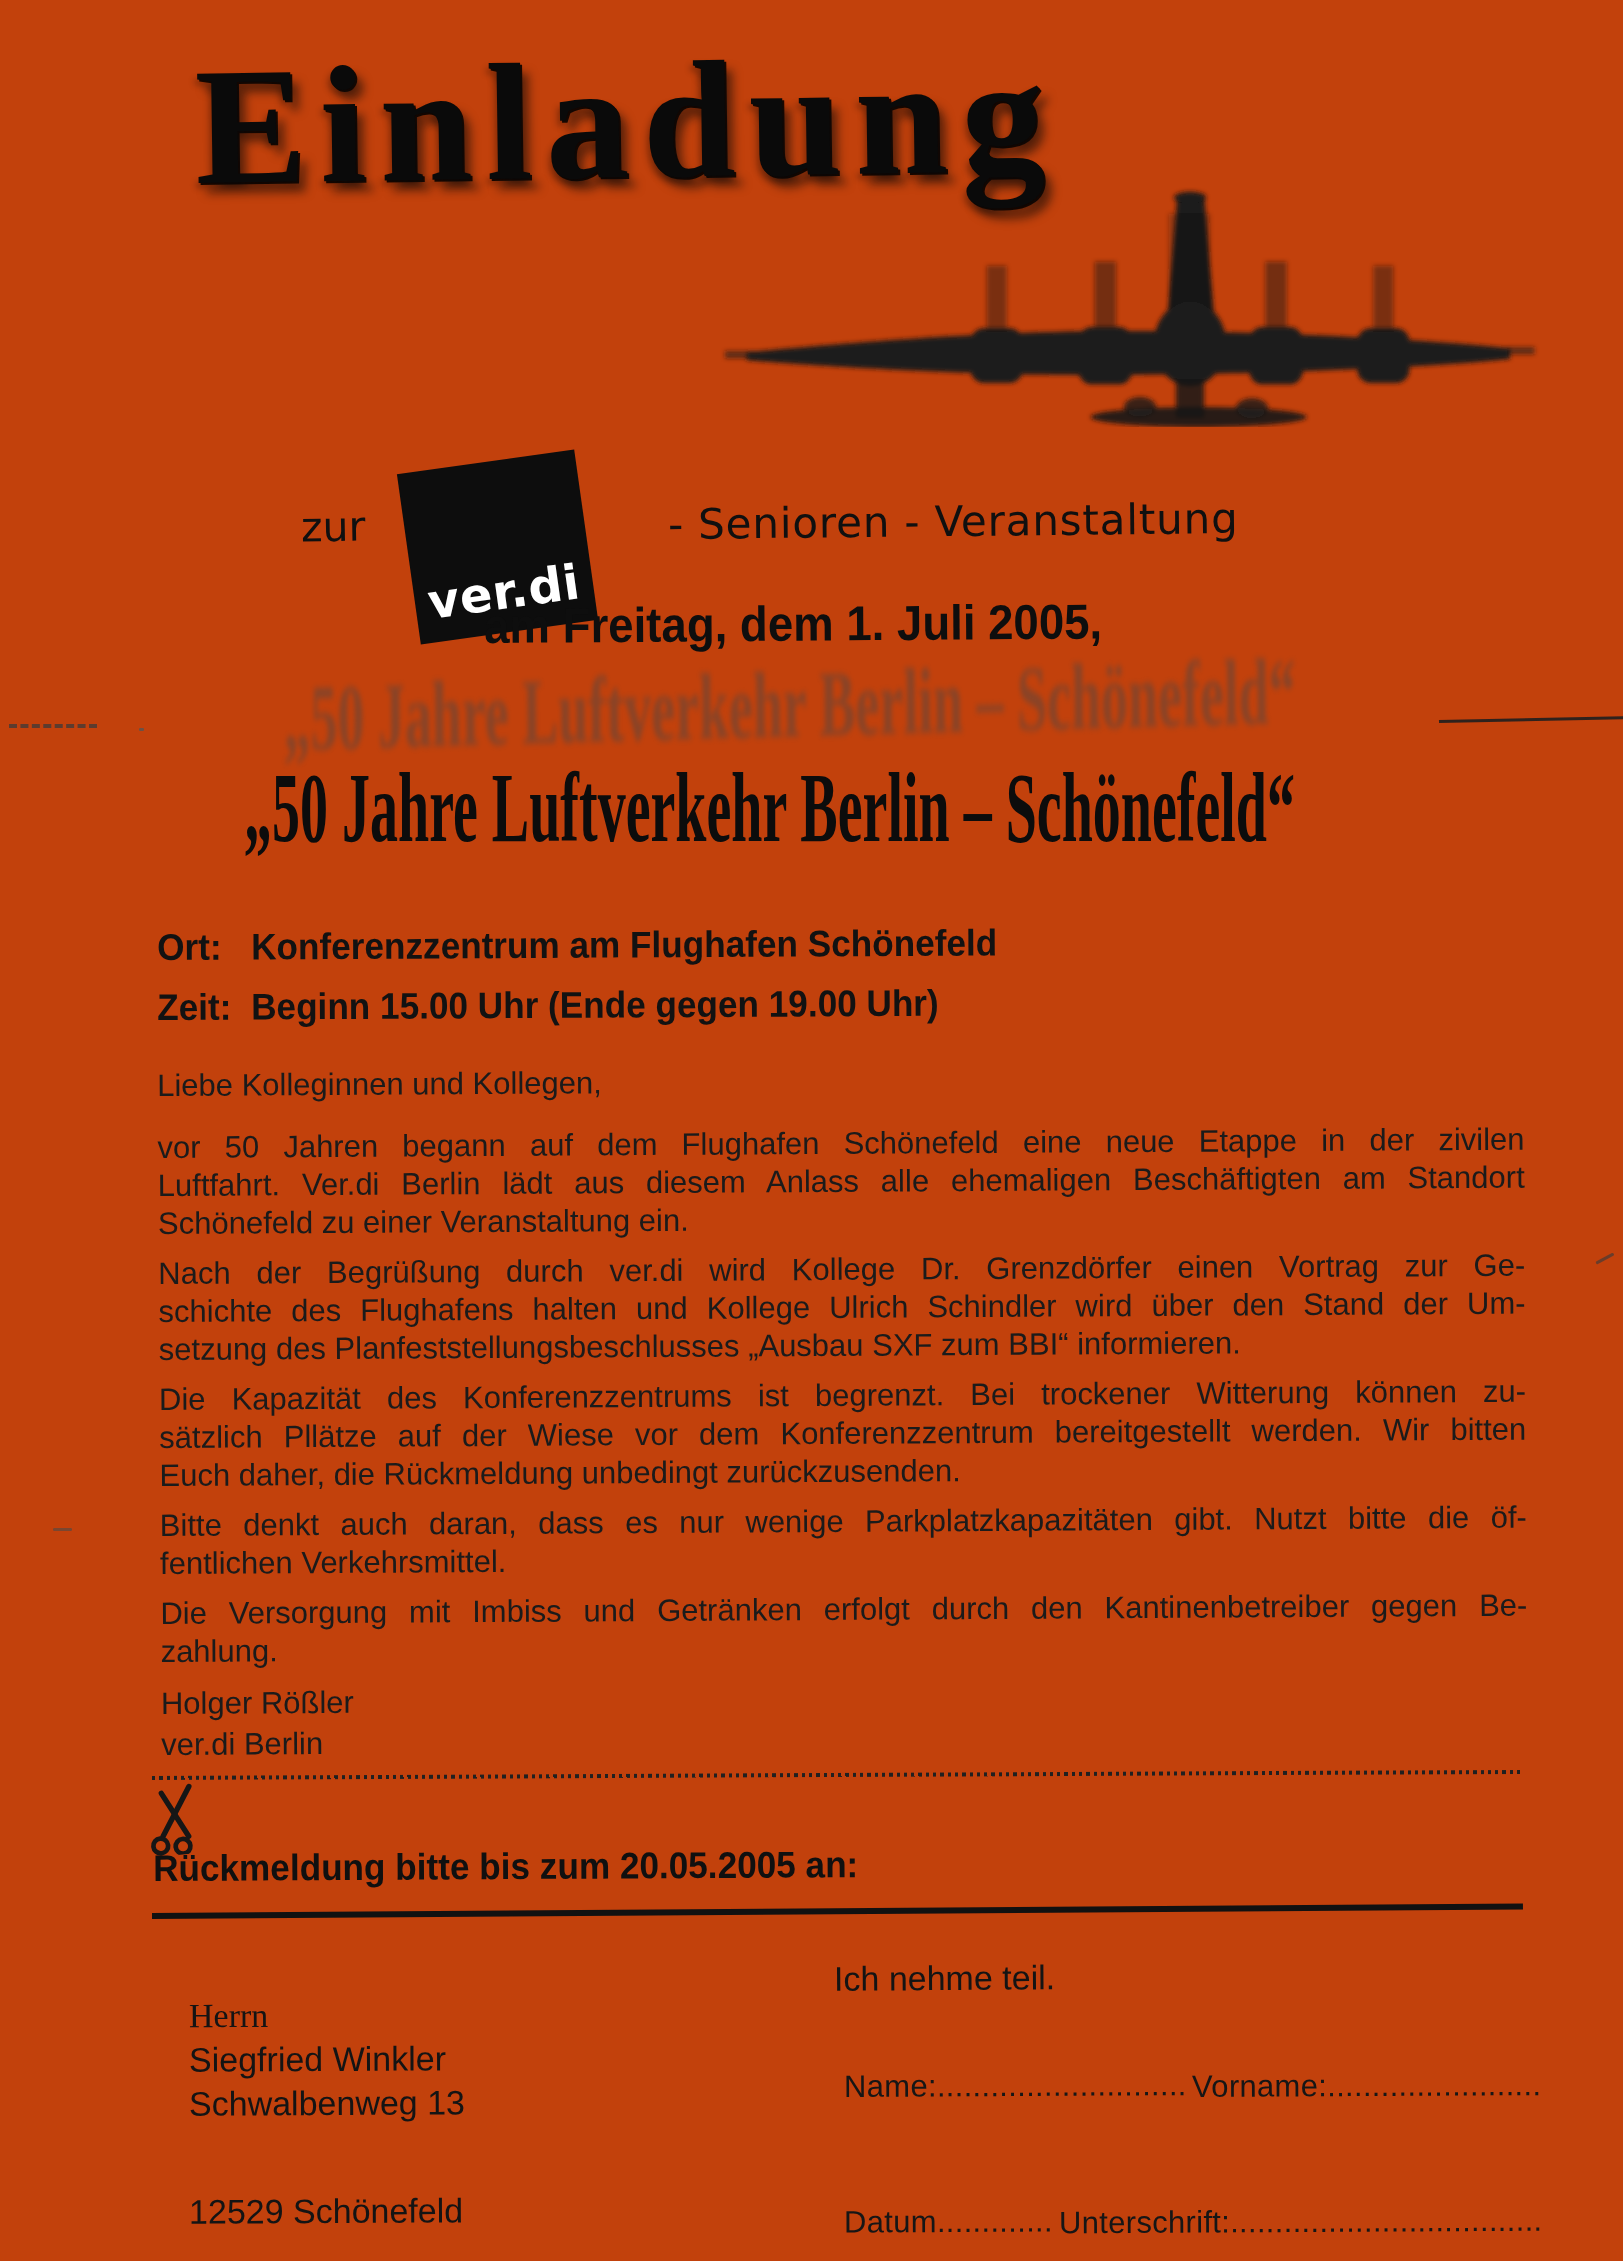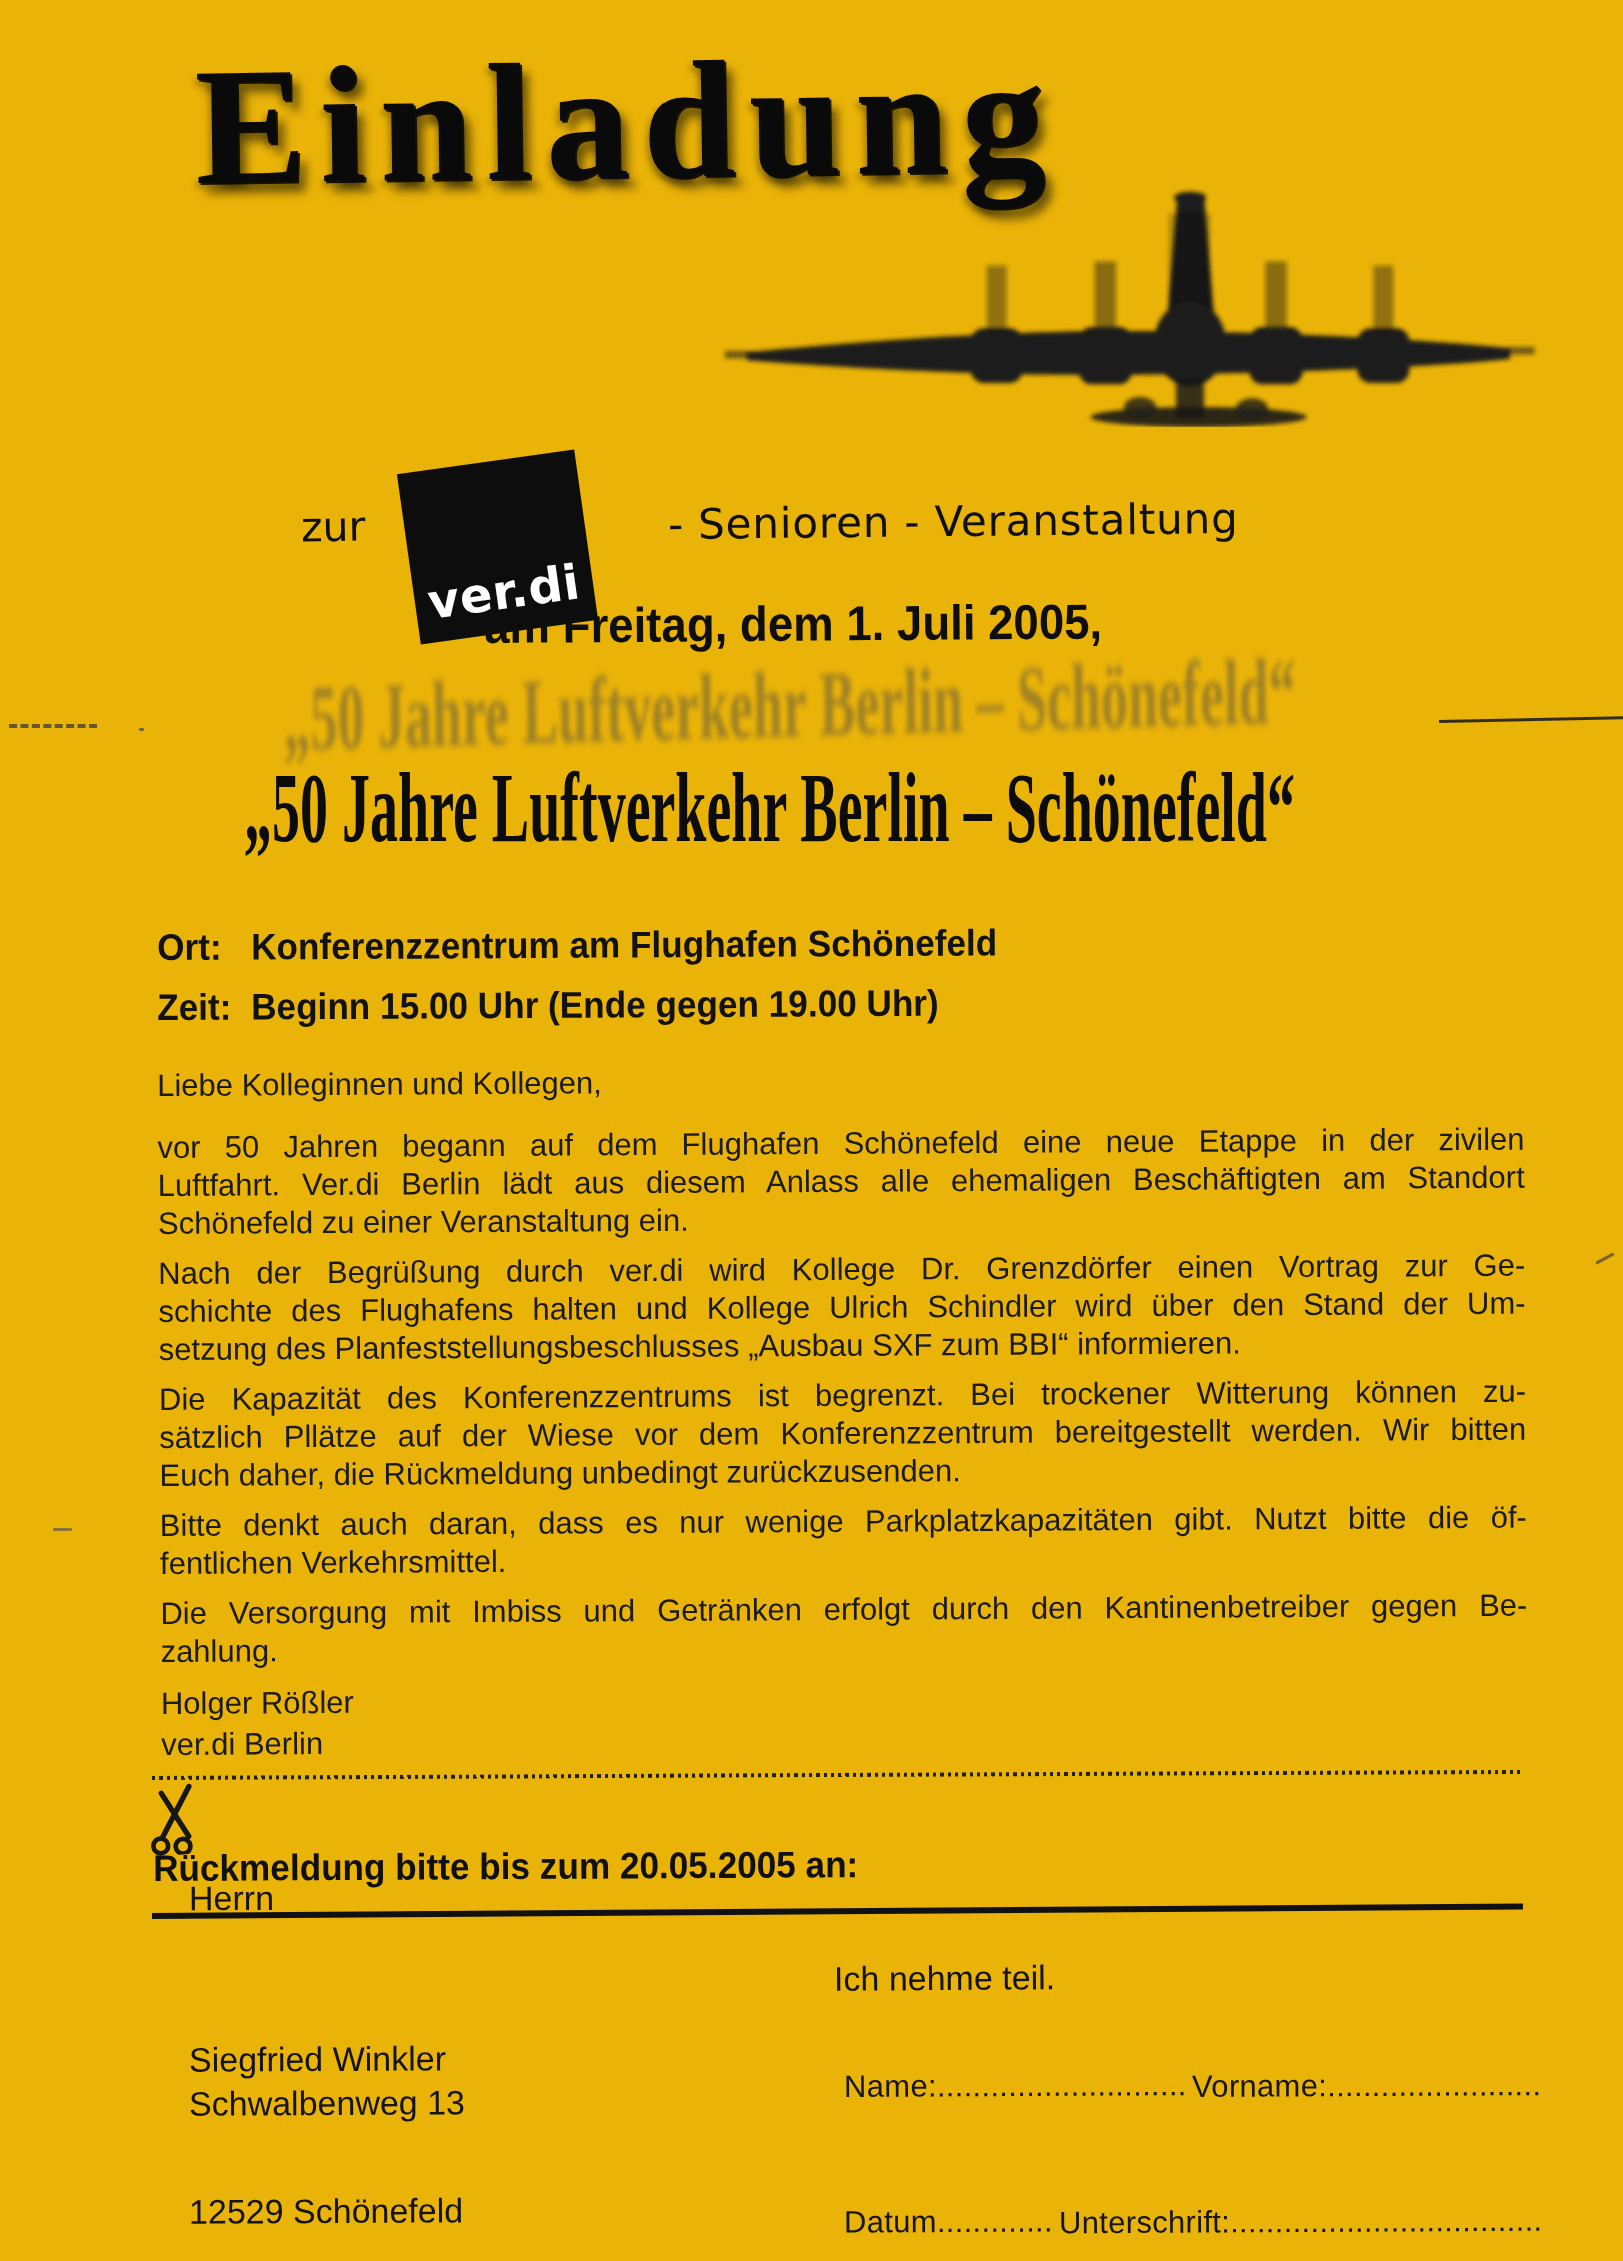--- a/index.html
+++ b/index.html
@@ -1,21 +1,21 @@
 <!DOCTYPE html>
 <html lang="de" style="font-size:10.7px"><head>
 <meta charset="utf-8">
 <title>Einladung</title>
 <style>
   html,body{margin:0;padding:0;background:#e8e8e6;}
   .page{
     position:relative;
     width:1624px;height:2261px;
     margin:0 auto;
-    background:#eab308;
+    background:#c2410c;
     overflow:hidden;
     color:#161616;
     font-family:"Liberation Sans", sans-serif;
   }
   
   .t-headline{
     position:absolute;left:195px;top:37px;
     font-family:"Liberation Serif", serif;
     font-weight:700;font-size:167px;line-height:1;
     letter-spacing:0.08em;color:#0a0a0a;
@@ -115,21 +115,21 @@
     transform:scaleX(0.95) rotate(-0.3deg);transform-origin:left top;
     white-space:nowrap;
   }
   .thick-line{
     position:absolute;left:152px;top:1913px;width:1371px;height:6px;background:#111;
     transform:rotate(-0.4deg);transform-origin:left center;
   }
   
   .t-participation{position:absolute;left:834px;top:1959px;font-size:34px;color:#141414;transform:rotate(-0.4deg);}
   .addr{position:absolute;left:189px;font-size:34px;color:#141414;white-space:nowrap;transform:rotate(-0.3deg);}
-  .addr-0{top:1879px;}
+  .addr-0{top:1997px;font-family:Liberation Serif, serif;}
   .addr-1{top:2040px;}
   .addr-2{top:2084px;}
   .addr-city{top:2192px;}
   .field{position:absolute;font-size:31px;color:#161616;white-space:nowrap;transform:rotate(-0.3deg);letter-spacing:0.01em;}
   .f-name{left:844px;top:2068px;}
   .f-vorname{left:1192px;top:2068px;}
   .f-datum{left:844px;top:2204px;}
   .f-unterschrift{left:1059px;top:2204px;}
 </style>
 </head>

